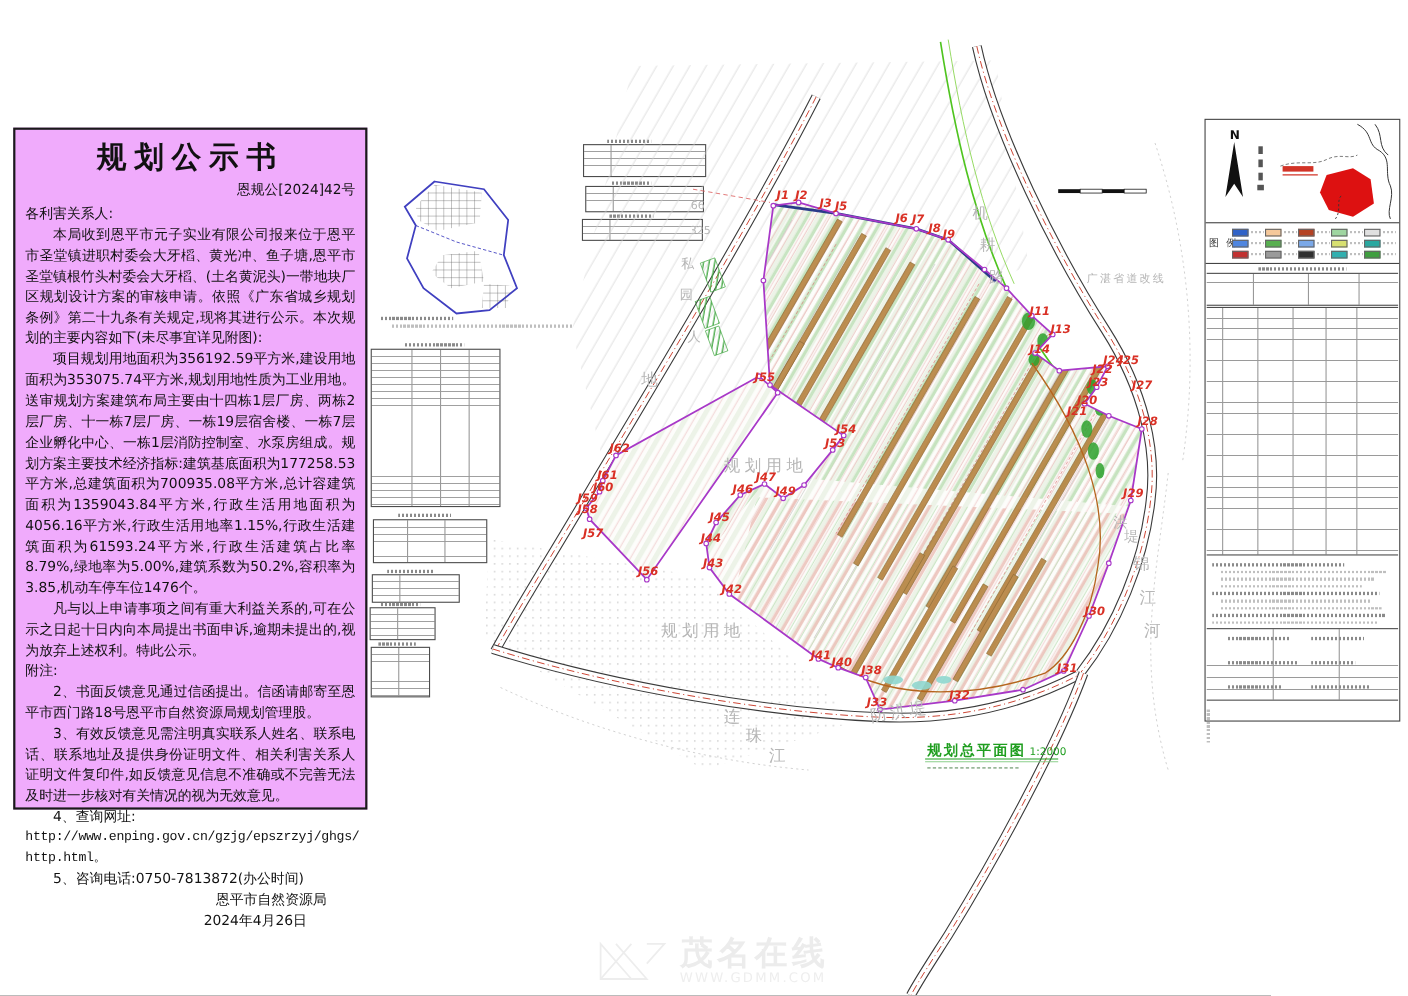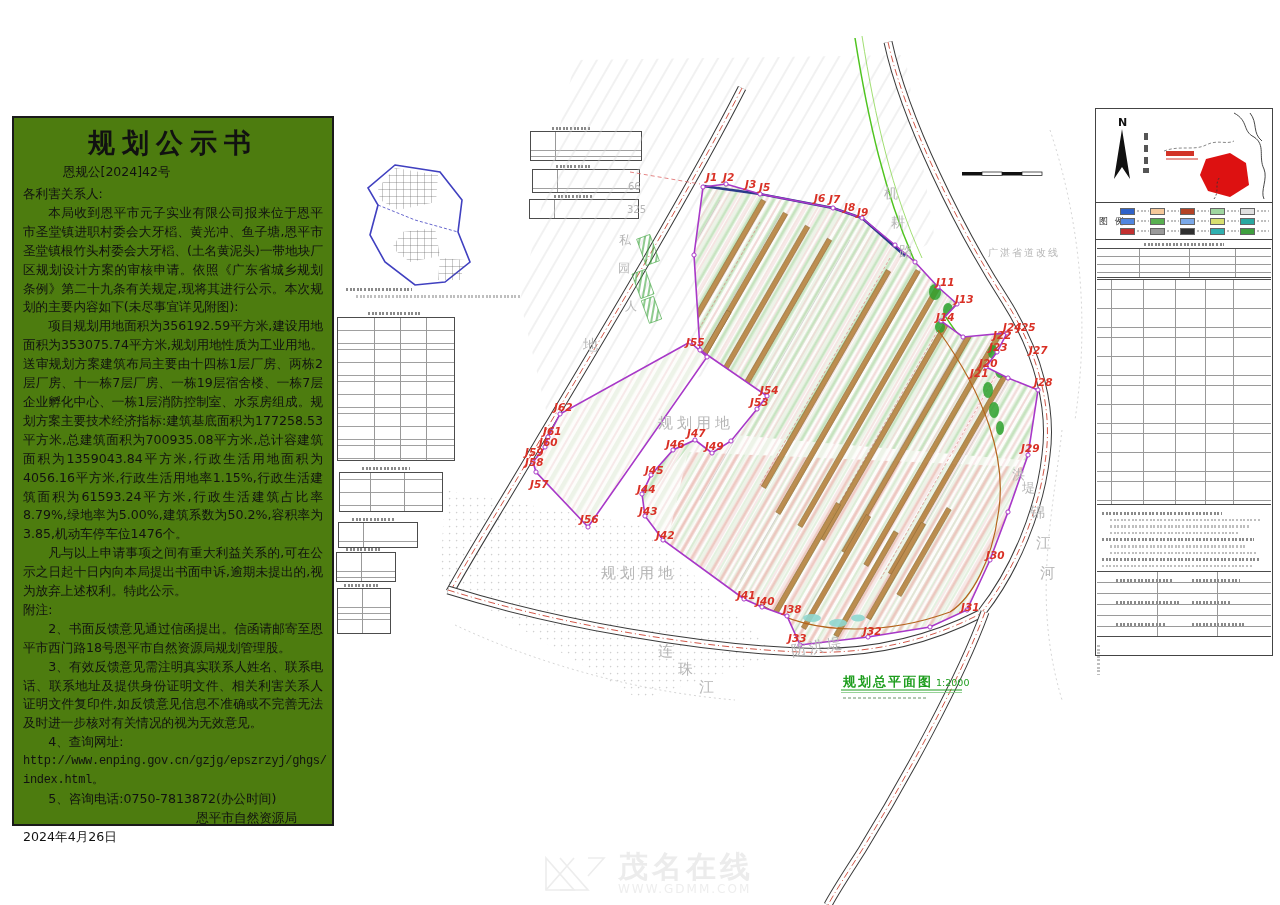--- a/index.html
+++ b/index.html
@@ -1,29 +1,29 @@
 <!DOCTYPE html>
 <html><head>
 <meta charset="utf-8">
 <style>
   html,body{margin:0;padding:0;background:#888;}
   #screen{position:relative;width:1280px;height:905px;background:#ffffff;overflow:hidden;
           font-family:"DejaVu Sans","Liberation Sans",sans-serif;color:#111;}
   .abs{position:absolute;}
   
-  #notice{left:12px;top:116px;width:322px;height:710px;border:2px solid #1a1a1a;
-          box-sizing:border-box;padding:5px 9px 0 9px;background:#4d7c0f;}
+  #notice{left:12px;top:116px;width:322px;height:620px;border:2px solid #1a1a1a;
+          box-sizing:border-box;padding:5px 9px 0 9px;background:#f0abfc;}
   #notice-title{text-align:center;font-size:27px;font-weight:bold;letter-spacing:7px;margin:2px 0 0 0;}
-  #notice-docno{text-align:left;font-size:12.5px;margin:3px 0 4px 40px;}
+  #notice-docno{text-align:right;font-size:12.5px;margin:3px 0 4px 40px;}
   #notice .body{font-size:12.6px;line-height:18.9px;text-align:justify;}
   #notice p{margin:0;}
   #notice p.ind{text-indent:2em;}
   #notice .url{font-family:Liberation Mono, monospace;font-size:12px;letter-spacing:-0.3px;}
   #sig-agency{text-align:right;padding-right:26px;margin-top:12px;}
-  #sig-date{text-align:left;padding-right:44px;}
+  #sig-date{text-align:right;padding-right:44px;}
   
   .sq{background:repeating-linear-gradient(90deg,#8a8a8a 0 2px,rgba(0,0,0,0) 2px 3.6px);height:2.6px;}
   .sq.lt{opacity:.55;}
   
   .tbl{border:1px solid #4c4c4c;box-sizing:border-box;background-color:#fff;}
   #t1{background-image:linear-gradient(#999,#999),linear-gradient(#999,#999),linear-gradient(#999,#999),
       repeating-linear-gradient(180deg,rgba(0,0,0,0) 0 5.8px,#a0a0a0 5.8px 6.4px);
       background-size:1px 100%,1px 100%,1px 100%,100% 100%;background-position:36px 0,62px 0,88px 0,0 0;background-repeat:no-repeat,no-repeat,no-repeat,repeat;}
   #t2{background-image:linear-gradient(#999,#999),linear-gradient(#999,#999),
       repeating-linear-gradient(180deg,rgba(0,0,0,0) 0 6px,#a0a0a0 6px 6.6px);
@@ -72,21 +72,21 @@
     <div class="body">
       <p>各利害关系人:</p>
       <p class="ind">本局收到恩平市元子实业有限公司报来位于恩平市圣堂镇进职村委会大牙槄、黄光冲、鱼子塘,恩平市圣堂镇根竹头村委会大牙槄、(土名黄泥头)一带地块厂区规划设计方案的审核申请。依照《广东省城乡规划条例》第二十九条有关规定,现将其进行公示。本次规划的主要内容如下(未尽事宜详见附图):</p>
       <p class="ind">项目规划用地面积为356192.59平方米,建设用地面积为353075.74平方米,规划用地性质为工业用地。送审规划方案建筑布局主要由十四栋1层厂房、两栋2层厂房、十一栋7层厂房、一栋19层宿舍楼、一栋7层企业孵化中心、一栋1层消防控制室、水泵房组成。规划方案主要技术经济指标:建筑基底面积为177258.53平方米,总建筑面积为700935.08平方米,总计容建筑面积为1359043.84平方米,行政生活用地面积为4056.16平方米,行政生活用地率1.15%,行政生活建筑面积为61593.24平方米,行政生活建筑占比率8.79%,绿地率为5.00%,建筑系数为50.2%,容积率为3.85,机动车停车位1476个。</p>
       <p class="ind">凡与以上申请事项之间有重大利益关系的,可在公示之日起十日内向本局提出书面申诉,逾期未提出的,视为放弃上述权利。特此公示。</p>
       <p>附注:</p>
       <p class="ind">2、书面反馈意见通过信函提出。信函请邮寄至恩平市西门路18号恩平市自然资源局规划管理股。</p>
       <p class="ind">3、有效反馈意见需注明真实联系人姓名、联系电话、联系地址及提供身份证明文件、相关利害关系人证明文件复印件,如反馈意见信息不准确或不完善无法及时进一步核对有关情况的视为无效意见。</p>
       <p class="ind">4、查询网址:</p>
       <p class="url">http://www.enping.gov.cn/gzjg/epszrzyj/ghgs/</p>
-      <p class="url">index.html。</p>
+      <p class="url">http.html。</p>
       <p class="ind">5、咨询电话:0750-7813872(办公时间)</p>
       <p id="sig-agency">恩平市自然资源局</p>
       <p id="sig-date">2024年4月26日</p>
     </div>
   </div>
 
   <svg class="abs" style="left:340px;top:140px;" width="190" height="165" viewBox="0 0 190 165">
     <defs>
       <pattern id="grid" width="7" height="7" patternUnits="userSpaceOnUse">
         <path d="M0 0H7 M0 0V7" stroke="#555" stroke-width="0.7" fill="none"></path>

